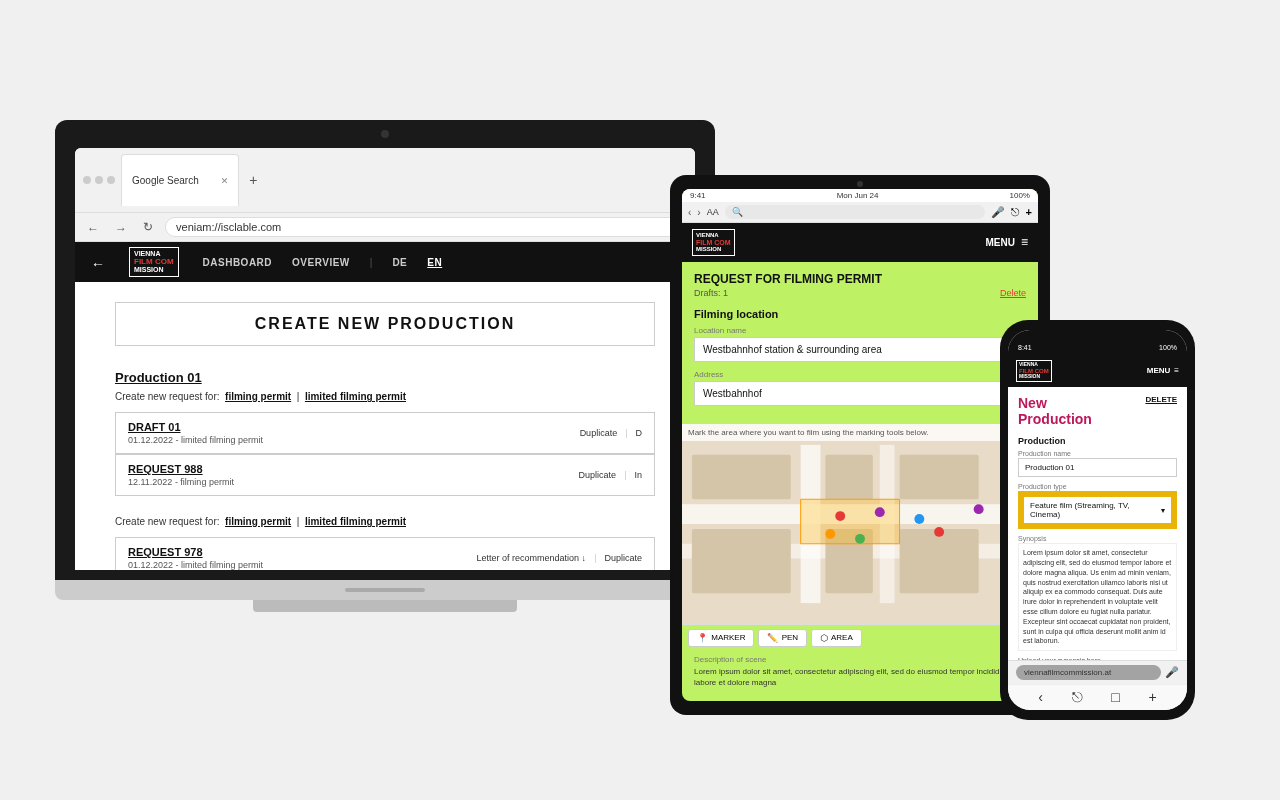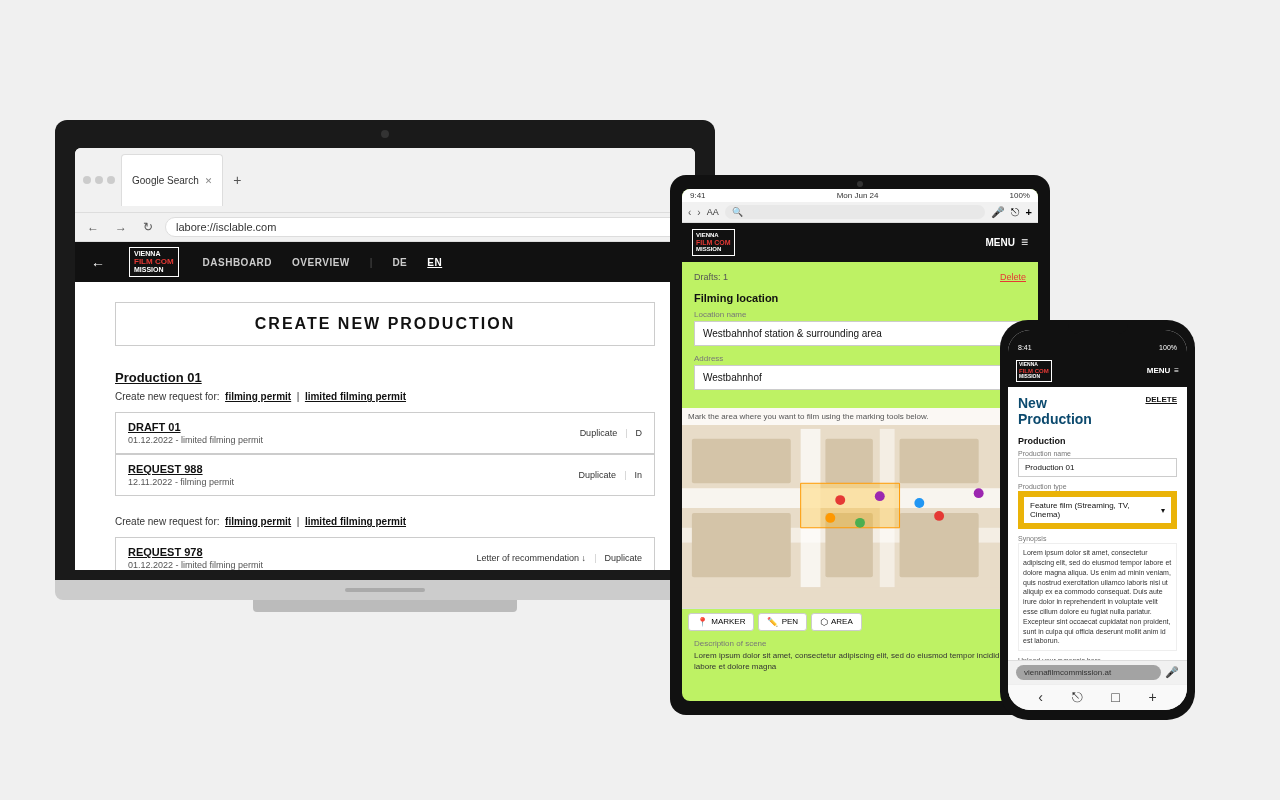--- a/index.html
+++ b/index.html
@@ -81,21 +81,21 @@
     .browser-tab {
       background: #fff;
       border-radius: 4px 4px 0 0;
       padding: 20px 10px;
       font-size: 10px;
       color: #333;
       border: 1px solid #ddd;
       border-bottom: none;
       display: flex;
       align-items: center;
-      gap: 6px;
+      gap: 22px;
     }
 
     .browser-tab-close {
       font-size: 9px;
       color: #888;
       cursor: pointer;
     }
 
     .browser-add-tab {
       font-size: 14px;
@@ -581,21 +581,21 @@
     .phone-page-header {
       display: flex;
       justify-content: space-between;
       align-items: flex-start;
       margin-bottom: 8px;
     }
 
     .phone-new-prod {
       font-size: 14px;
       font-weight: bold;
-      color: #0c4a6e;
+      color: #be185d;
       line-height: 1.2;
     }
 
     .phone-delete {
       font-size: 8px;
       color: #111;
       text-decoration: underline;
       cursor: pointer;
       text-transform: uppercase;
       font-weight: bold;
@@ -736,21 +736,21 @@
             <span>Google Search</span>
             <span class="browser-tab-close">✕</span>
           </div>
           <span class="browser-add-tab">+</span>
         </div>
 
         <div class="browser-address-bar">
           <button class="nav-btn">←</button>
           <button class="nav-btn">→</button>
           <button class="nav-btn">↻</button>
-          <div class="address-input">labore://isclable.com</div>
+          <div class="address-input">veniam://isclable.com</div>
         </div>
 
         <div class="site-navbar">
           <span class="back-arrow">←</span>
           <div class="site-logo">
             <span>VIENNA</span>
             <span class="film">FILM COM</span>
             <span>MISSION</span>
           </div>
           <div class="nav-links">
@@ -860,20 +860,21 @@
             <span class="film">FILM COM</span>
             <span>MISSION</span>
           </div>
           <div class="tablet-menu">
             <span>MENU</span>
             <span class="hamburger">≡</span>
           </div>
         </div>
 
         <div class="tablet-body">
+          <div class="permit-title">REQUEST FOR FILMING PERMIT</div>
           <div class="draft-label">
             <span>Drafts: 1</span>
             <span class="delete-link">Delete</span>
           </div>
 
           <div class="section-label">Filming location</div>
 
           <div class="form-group">
             <div class="form-label">Location name</div>
             <div class="form-input-display">Westbahnhof station &amp; surrounding area</div>

